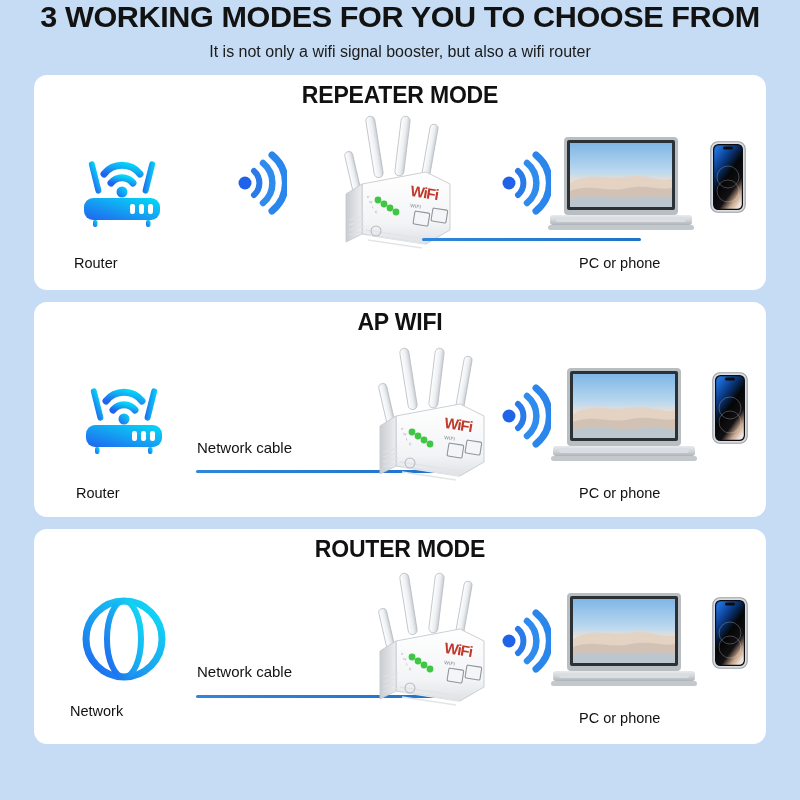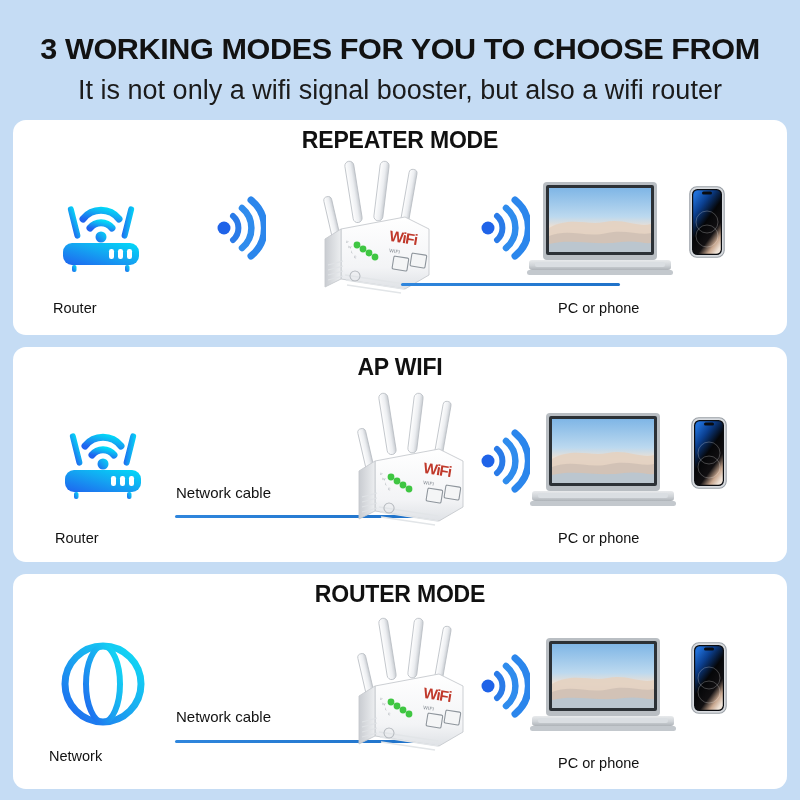--- a/index.html
+++ b/index.html
@@ -5,40 +5,40 @@
   * { box-sizing: border-box; margin: 0; padding: 0; }
   html, body { width: 800px; height: 800px; }
   body {
     background: #c5dcf4;
     font-family: "Liberation Sans", sans-serif;
     overflow: hidden;
     position: relative;
   }
 
   
-  .header { padding-top: 32px; text-align: center; }
+  .header { padding-top: 0; text-align: center; }
   .main-title {
     font-size: 30px;
     font-weight: bold;
     color: #121212;
     letter-spacing: -0.4px;
     line-height: 1.15;
     white-space: nowrap;
     transform: scaleX(1.02);
   }
   .sub-title {
-    font-size: 27px;
+    font-size: 16px;
     color: #1b1b1b;
     margin-top: 8px;
     font-weight: 400;
     white-space: nowrap;
   }
 
   
-  .panels { margin-top: 14px; padding: 0 13px; }
+  .panels { margin-top: 14px; padding: 0 34px; }
   .panel {
     position: relative;
     background: #ffffff;
     border-radius: 13px;
     height: 215px;
     margin-bottom: 12px;
     overflow: hidden;
   }
   .panel-title {
     position: absolute;

